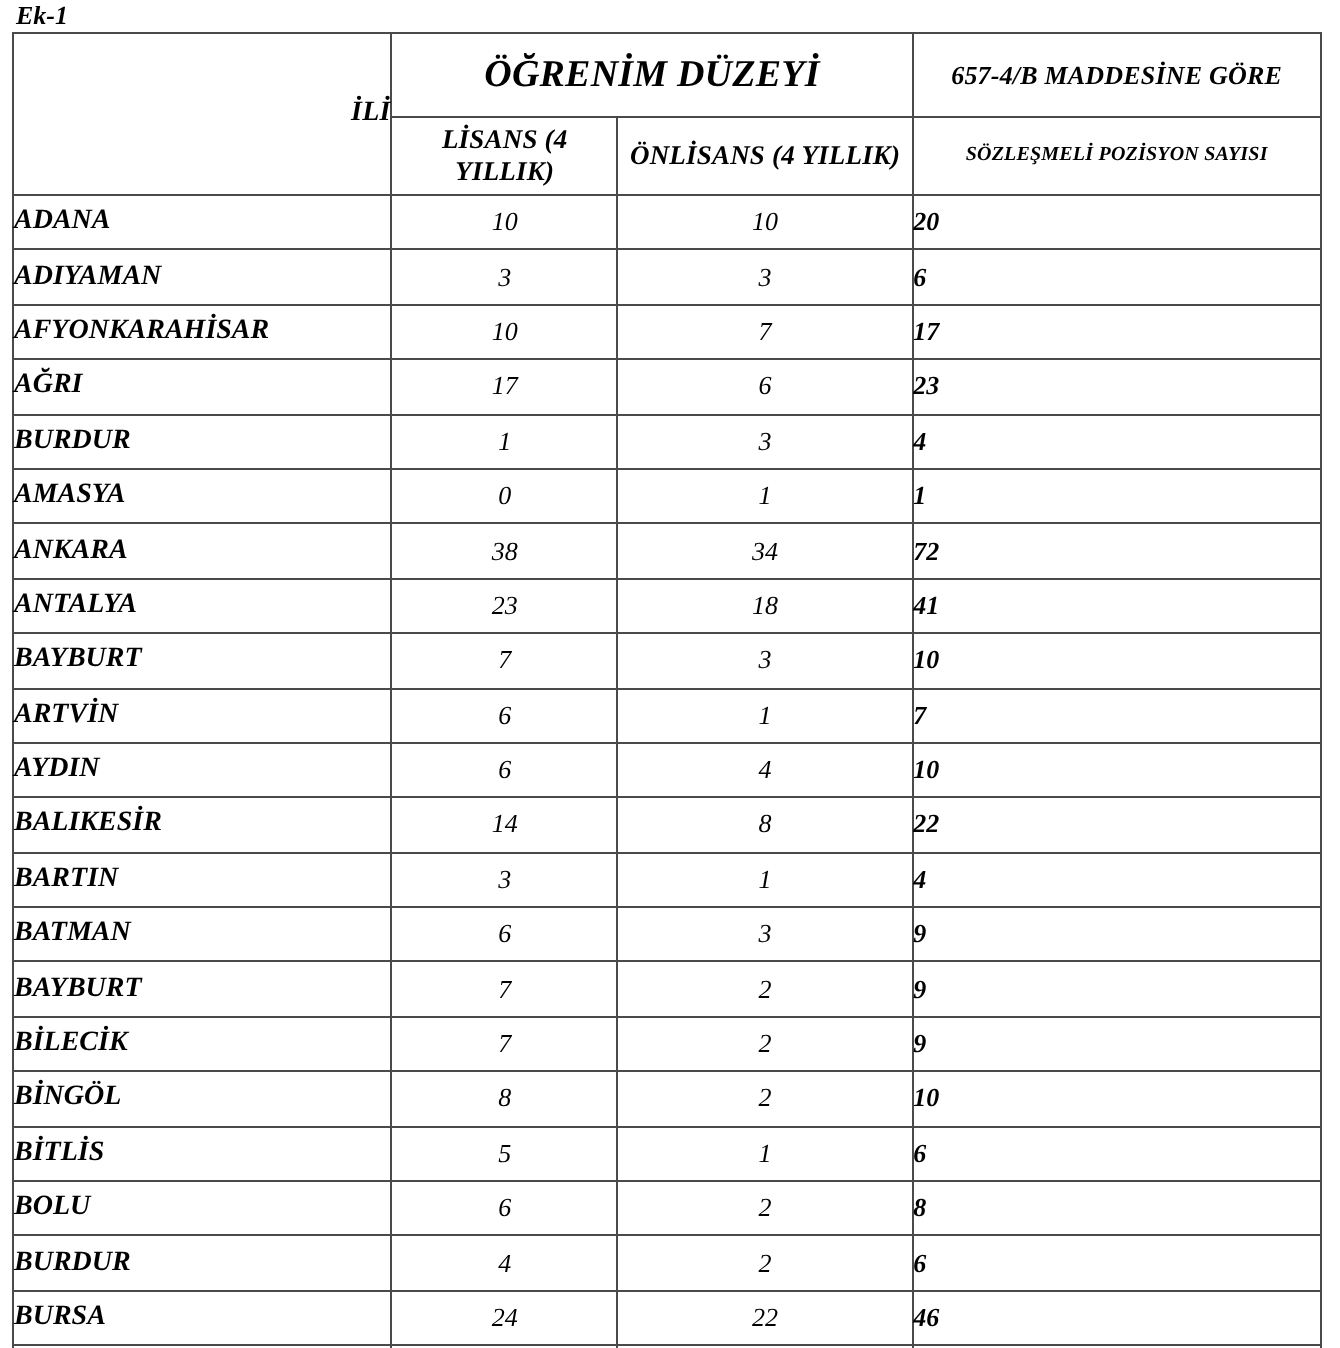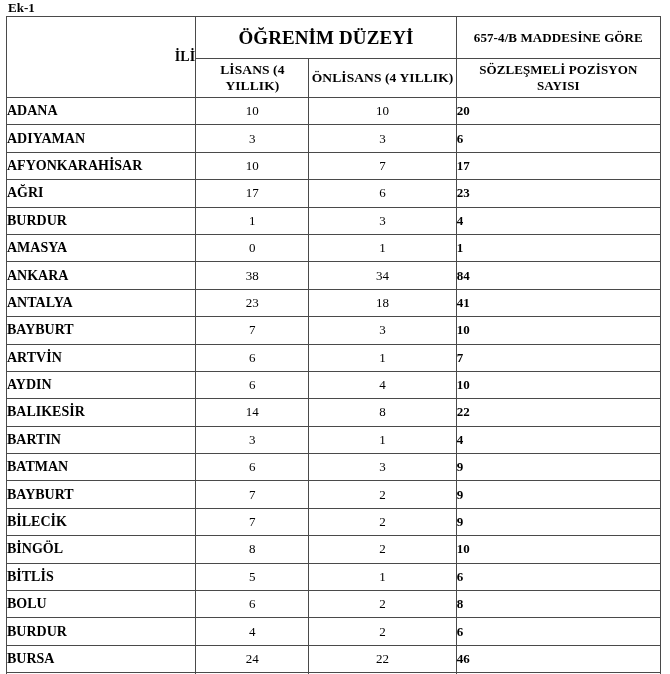--- a/index.html
+++ b/index.html
@@ -12,20 +12,21 @@
     height: 674px;
     font-family: "Liberation Serif", "DejaVu Serif", serif;
     color: #000000;
     overflow: hidden;
   }
   #page {
     position: relative;
     width: 670px;
     height: 674px;
     box-sizing: border-box;
+    font-style: italic;
   }
   #ek-label {
     position: absolute;
     left: 8px;
     top: 0px;
     font-size: 13px;
     font-weight: bold;
     letter-spacing: 0px;
     line-height: 16px;
   }
@@ -73,21 +74,21 @@
     font-size: 13px;
     line-height: 16px;
   }
   th.hdr-sub {
     height: 38px;
     font-size: 13.5px;
     line-height: 16px;
   }
   th.hdr-soz {
     height: 38px;
-    font-size: 13px;
+    font-size: 10px;
     line-height: 16px;
   }
   tbody tr {
     height: 27.4px;
   }
   td.city {
     font-size: 14px;
     font-weight: bold;
     text-align: left;
     padding-left: 6px;
@@ -167,21 +168,21 @@
           <tr>
             <td class="city">AMASYA</td>
             <td class="num">0</td>
             <td class="num">1</td>
             <td class="total">1</td>
           </tr>
           <tr>
             <td class="city">ANKARA</td>
             <td class="num">38</td>
             <td class="num">34</td>
-            <td class="total">84</td>
+            <td class="total">72</td>
           </tr>
           <tr>
             <td class="city">ANTALYA</td>
             <td class="num">23</td>
             <td class="num">18</td>
             <td class="total">41</td>
           </tr>
           <tr>
             <td class="city">BAYBURT</td>
             <td class="num">7</td>

